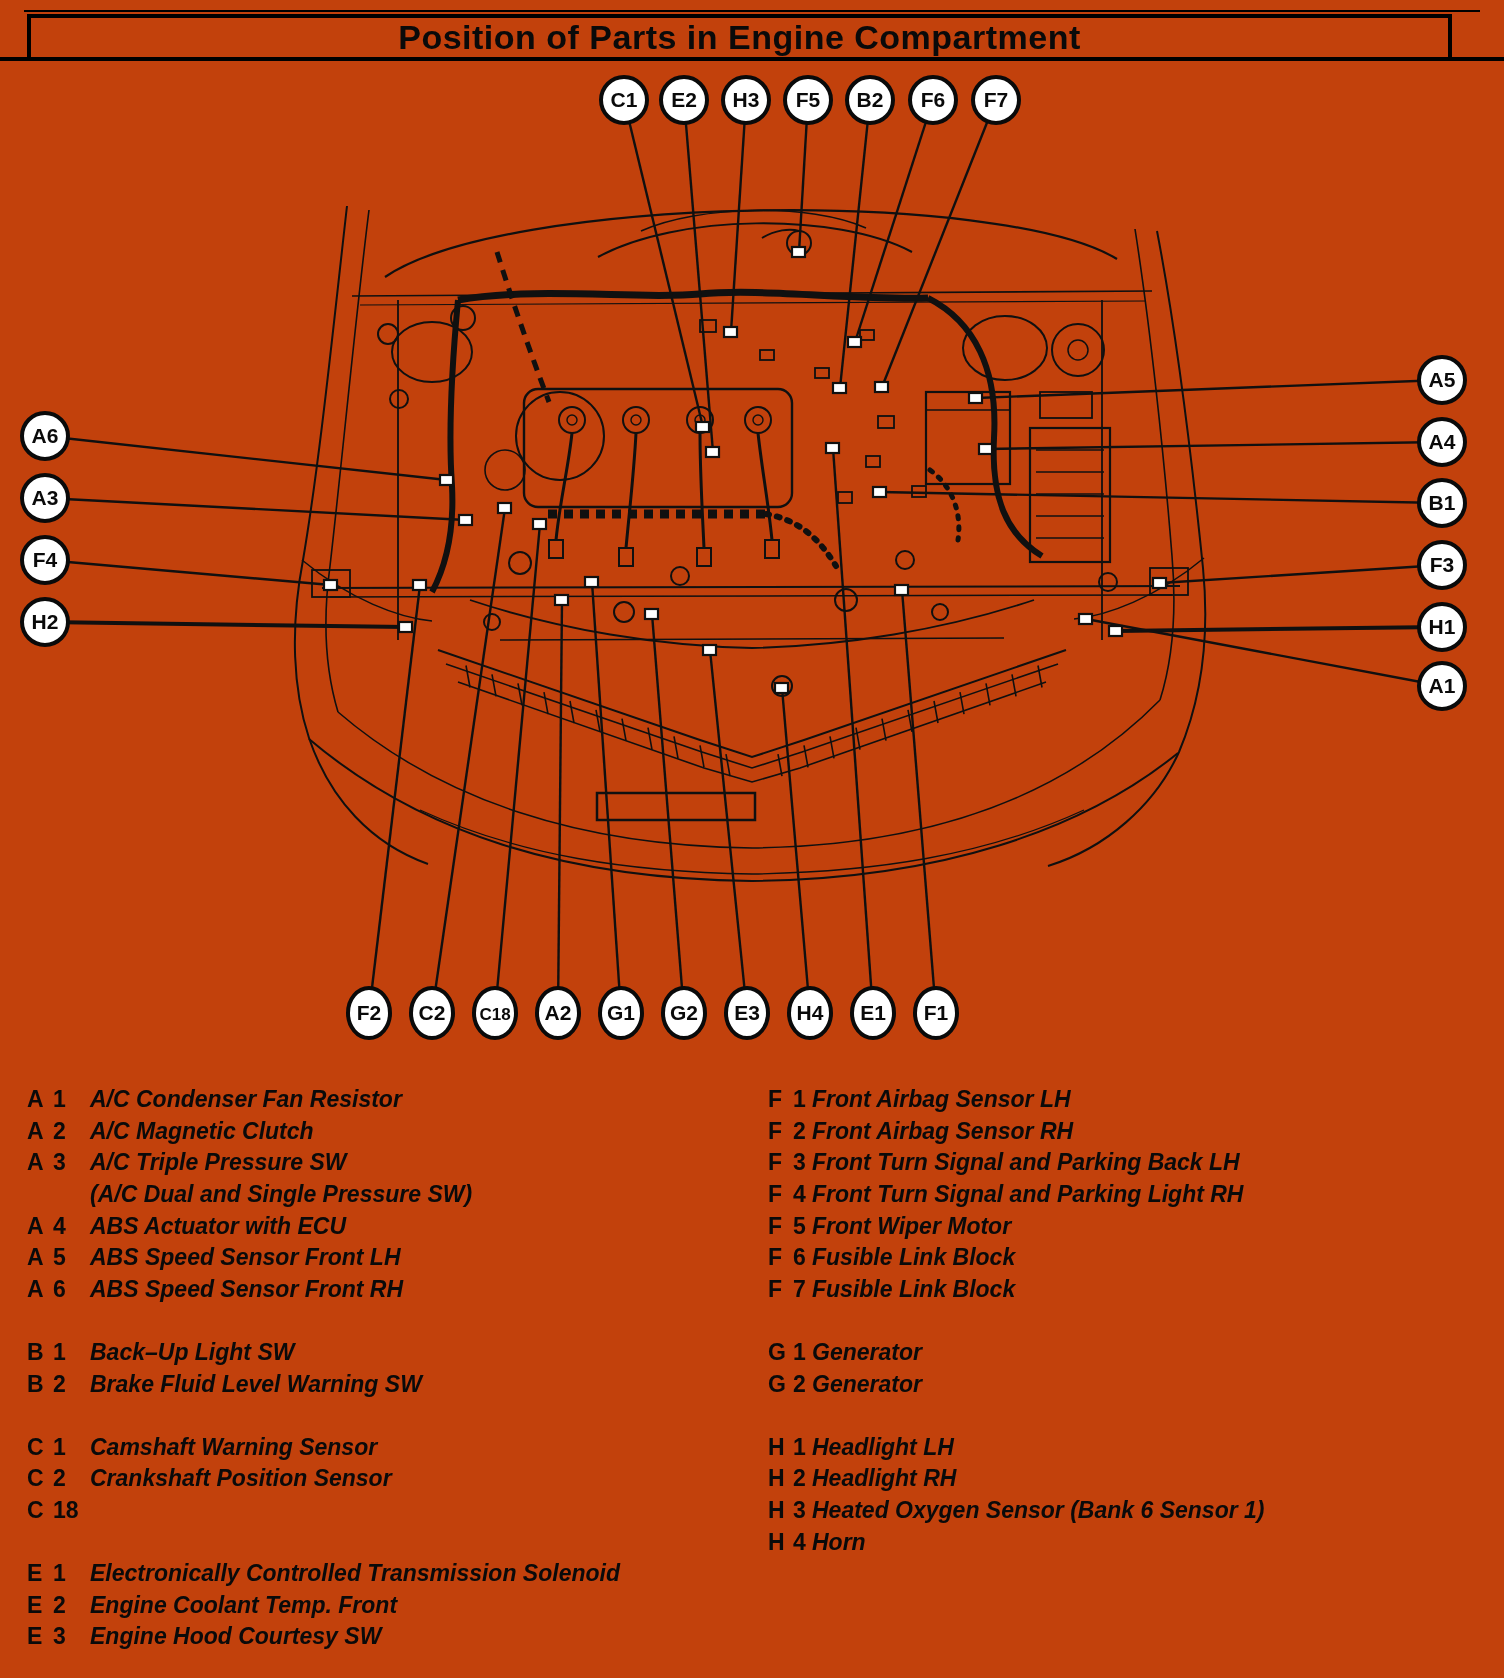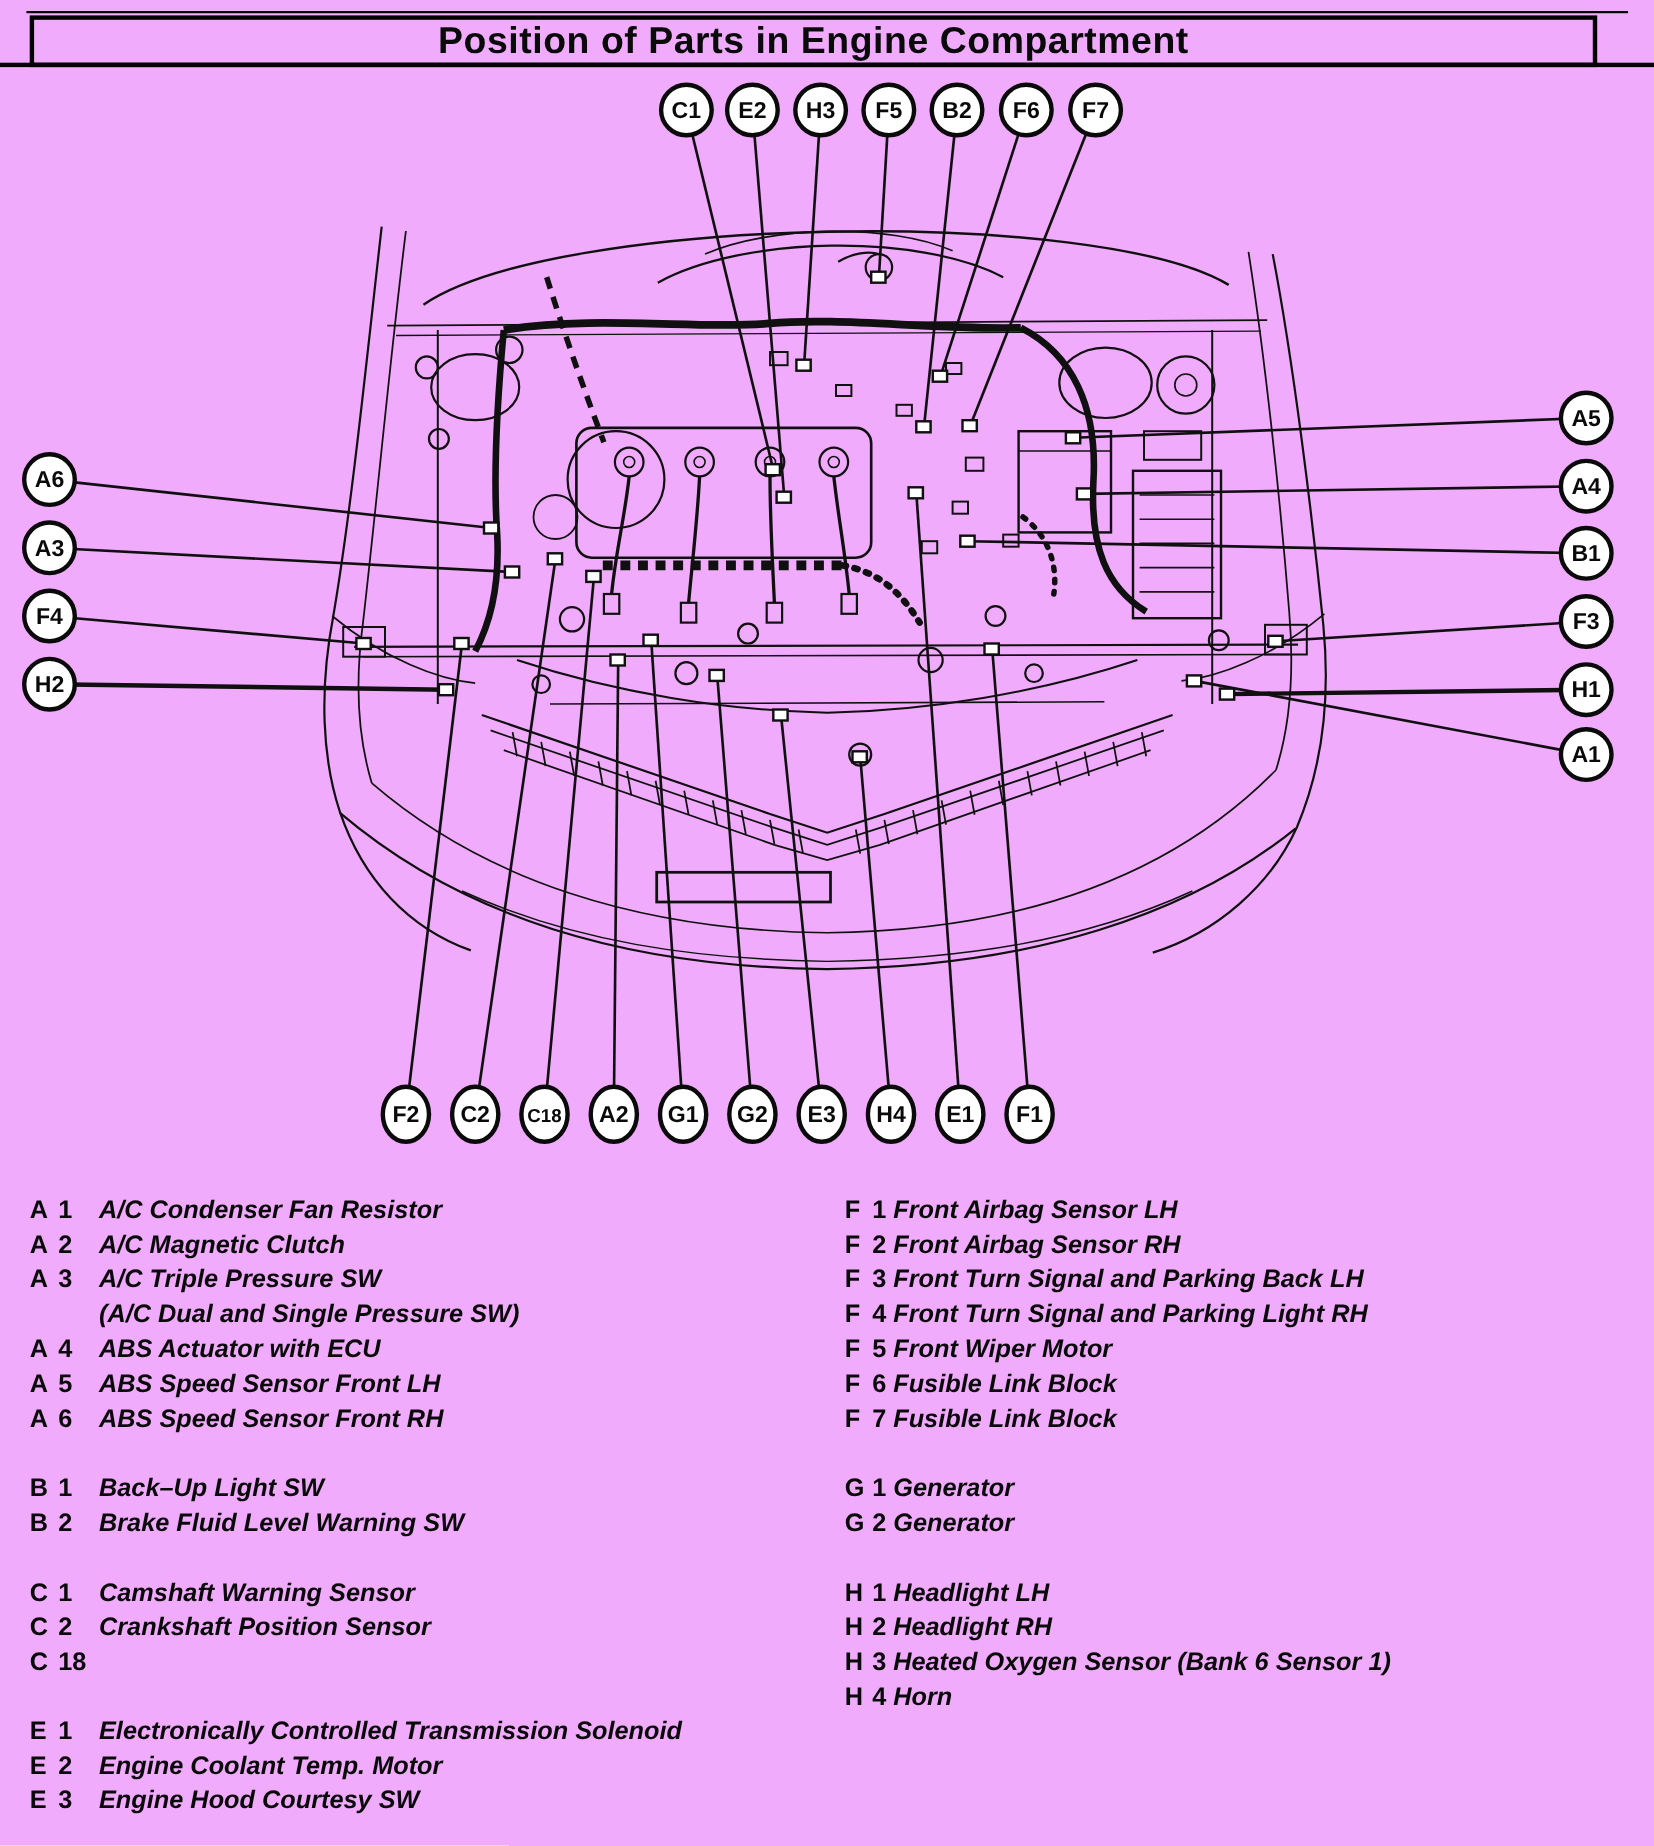--- a/index.html
+++ b/index.html
@@ -1,16 +1,16 @@
 <!DOCTYPE html>
 <html><head>
 <meta charset="utf-8">
 <style>
   html,body{margin:0;padding:0;background:#fff;}
-  #page{position:relative;width:1504px;height:1678px;background:#f0abfc;overflow:hidden;
+  #page{position:relative;width:1504px;height:1678px;background:#c2410c;overflow:hidden;
         font-family:"Liberation Sans",sans-serif;color:#0a0a0a;}
   
   #title-topline{position:absolute;left:24px;top:10px;width:1456px;height:2px;background:#000;}
   #title-box{position:absolute;left:27px;top:14px;width:1425px;height:47px;border:4px solid #000;
              box-sizing:border-box;display:flex;align-items:center;justify-content:center;}
   #title-box .t{font-weight:bold;font-size:34px;letter-spacing:.5px;white-space:nowrap;}
   #title-rule{position:absolute;left:0;top:57px;width:1504px;height:4px;background:#000;}
   
   #figure{position:absolute;left:0;top:0;width:1504px;height:1060px;}
   
@@ -379,21 +379,21 @@
       </div>
       <div class="lgroup">
         <div class="lrow">
           <span class="lg">E</span>
           <span class="ln">1</span>
           <span class="lt">Electronically Controlled Transmission Solenoid</span>
         </div>
         <div class="lrow">
           <span class="lg">E</span>
           <span class="ln">2</span>
-          <span class="lt">Engine Coolant Temp. Motor</span>
+          <span class="lt">Engine Coolant Temp. Front</span>
         </div>
         <div class="lrow">
           <span class="lg">E</span>
           <span class="ln">3</span>
           <span class="lt">Engine Hood Courtesy SW</span>
         </div>
       </div>
     </div>
   <div id="legend-right" class="legend-col">
       <div class="lgroup">

